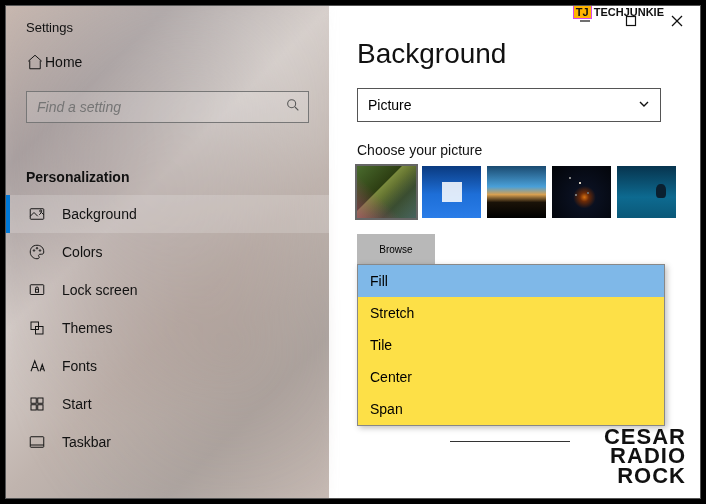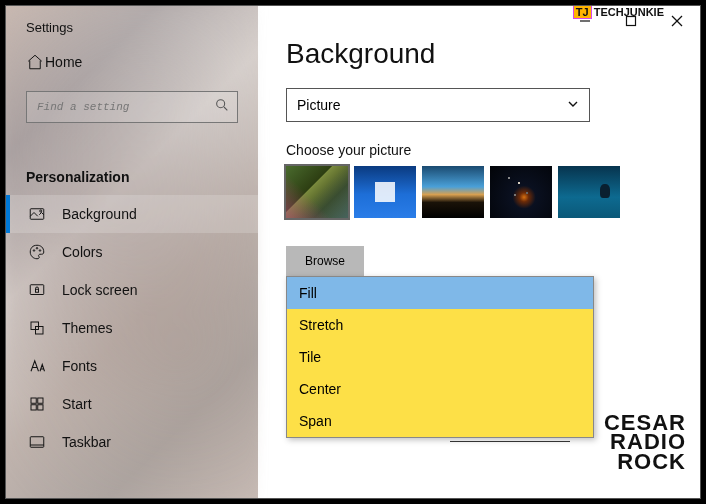--- a/index.html
+++ b/index.html
@@ -4,21 +4,21 @@
 <style>
   * { box-sizing: border-box; margin: 0; padding: 0; font-family: "Segoe UI", Arial, sans-serif; }
   body { width: 706px; height: 504px; overflow: hidden; background: #000; }
   .outer-border { position: absolute; top:0; left:0; width:706px; height:504px; border: 3px solid #000; }
   .window {
     position: absolute; top: 5px; left: 5px; width: 696px; height: 494px;
     background: #fff; border: 1px solid #555; display: flex;
     overflow: hidden;
   }
   .sidebar {
-    width: 252px; height: 100%; position: relative; flex-shrink: 0;
+    width: 323px; height: 100%; position: relative; flex-shrink: 0;
     background: linear-gradient(135deg, #c8b8b0 0%, #b0a8a8 20%, #d8d0cc 40%, #c0b4ae 60%, #aea6a2 80%, #c8bcb6 100%);
   }
   .sidebar::before {
     content:""; position:absolute; inset:0;
     background: radial-gradient(circle at 30% 40%, rgba(120,100,100,.25), transparent 60%),
                 radial-gradient(circle at 70% 70%, rgba(160,140,130,.25), transparent 55%),
                 radial-gradient(circle at 60% 20%, rgba(200,200,200,.25), transparent 50%);
     filter: blur(6px);
   }
   .sidebar-inner { position: relative; z-index: 1; height:100%; }
@@ -26,22 +26,22 @@
   .home-row {
     display:flex; align-items:center; gap:1px;
     padding: 10px 20px; font-size: 14px; color:#111; cursor:pointer;
   }
   .search-box {
     margin: 10px 20px 14px 20px; height: 32px; border:1px solid #777;
     display:flex; align-items:center; padding: 0 6px 0 10px;
     background: rgba(255,255,255,0.15);
   }
   .search-box input {
-    flex:1; border:none; background:transparent; font-size:11px; outline:none;
-    color:#444; font-style: italic; font-family: Liberation Mono, monospace;
+    flex:1; border:none; background:transparent; font-size:14px; outline:none;
+    color:#444; font-style: italic;
   }
   .search-box .sicon { width:18px; text-align:center; color:#555; }
   .section-label { font-size:14px; font-weight:600; padding: 2px 20px 10px 20px; color:#111;margin-top:44px; }
   .nav-item {
     display:flex; align-items:center; gap:16px;
     padding: 10px 18px; font-size:14px; color:#111; cursor:pointer;
     border-left: 4px solid transparent;
   }
   .nav-item.selected { border-left-color:#0078d7; background: rgba(255,255,255,0.18); }
   .nav-icon { width:18px; height:18px; display:flex; align-items:center; justify-content:center; }
@@ -70,34 +70,34 @@
   .t2 { background: linear-gradient(180deg,#0a3a80 0%,#1e6fd8 55%,#1e6fd8 56%,#2a7de8 100%); position:relative; }
   .t2::after { content:""; position:absolute; left:50%; top:50%; width:20px; height:20px; background:#fff; transform:translate(-50%,-50%); opacity:.85; }
   .t3 { background: linear-gradient(180deg,#1a4a70 0%,#4aa0d8 40%,#d8a050 55%,#1a1208 70%,#000 100%); }
   .t4 { background: radial-gradient(circle at 55% 60%, #d87010 0%, #6a2a08 10%, #0a1020 25%, #020408 100%);
         background-color:#020408; }
   .t4 { position:relative; }
   .t4::after { content:""; position:absolute; left:45%; top:30%; width:2px; height:2px; background:#d8d0c0; box-shadow: -10px -5px #888, 8px 10px #666, -4px 12px #777; }
   .t5 { background: linear-gradient(180deg,#07344e 0%,#0d6a90 60%,#0a5878 100%); position:relative; }
   .t5::after { content:""; position:absolute; right:10px; top:18px; width:10px; height:14px; background:#0a2030; border-radius:40% 40% 30% 30%; }
   .browse-btn {
-    margin-top:28px; width:78px; height:30px; background:#b8b8b8;
+    margin-top:16px; width:78px; height:30px; background:#b8b8b8;
     display:flex; align-items:center; justify-content:center;
-    font-size:12px; cursor:pointer;
+    font-size:10px; cursor:pointer;
   }
   .fit-list {
     width:308px; border:1px solid #888; background:#fde047;
     box-shadow: 2px 2px 6px rgba(0,0,0,.25);
   }
   .fit-item { padding:8px 12px; font-size:14px; cursor:pointer; }
   .fit-item.sel { background:#7fb8e8; }
 
   .watermark1 { position:absolute; top:0; right:36px; font-size:11px; font-weight:bold; color:#111;}
   .watermark1 .tj { background:#ffb400; padding:0 2px; border:1px solid #d946ef; margin-right:2px; }
-  .watermark2 { position:absolute; right:14px; bottom:26px; font-family: Georgia, serif; font-weight:bold; line-height:.9; font-size:22px; color:#111; text-align:right; letter-spacing:1px; }
+  .watermark2 { position:absolute; right:14px; bottom:12px; font-family: Georgia, serif; font-weight:bold; line-height:.9; font-size:22px; color:#111; text-align:right; letter-spacing:1px; }
   .watermark2 .line { display:block; }
   .hr-deco { position:absolute; right:130px; bottom:56px; width:120px; border-top:1px solid #333; }
 </style>
 </head>
 <body>
 
 <div class="outer-border"></div>
 <div class="window">
 
   <div class="sidebar">

